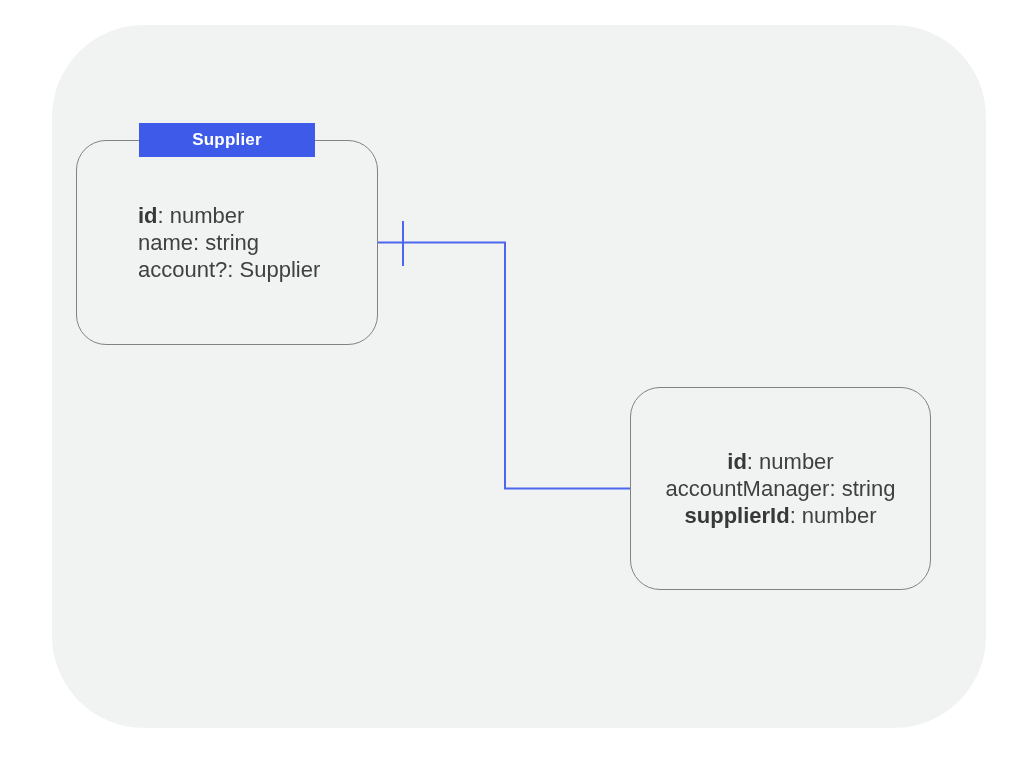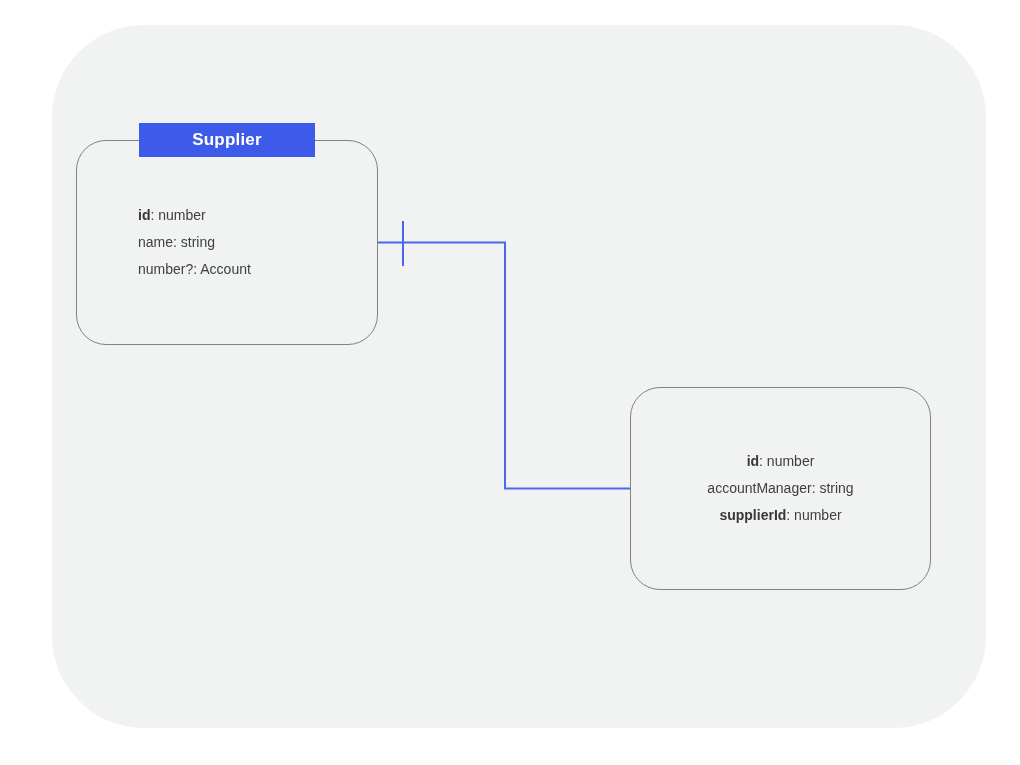--- a/index.html
+++ b/index.html
@@ -74,21 +74,21 @@
     align-items: center;
     justify-content: center;
     letter-spacing: 0.2px;
   }
   .entity-fields {
     position: absolute;
     inset: 0;
     display: flex;
     flex-direction: column;
     justify-content: center;
-    font-size: 14px;
+    font-size: 22px;
     line-height: 27px;
     color: var(--text-dark);
   }
   .entity-supplier .entity-fields {
     align-items: flex-start;
     padding-left: 61px;
     text-align: left;
   }
   .entity-account .entity-fields {
     align-items: center;
@@ -108,21 +108,21 @@
     <line x1="395" y1="221" x2="395" y2="266" style="stroke: var(--connector-blue)" stroke-width="2"></line>
   </svg>
 
   <div class="entity entity-supplier">
     <div class="entity-header">
       <span>Supplier</span>
     </div>
     <div class="entity-fields">
       <div class="field-line"><span class="bold">id</span><span>: number</span></div>
       <div class="field-line"><span>name</span><span>: string</span></div>
-      <div class="field-line"><span>number?</span><span>: Account</span></div>
+      <div class="field-line"><span>account?</span><span>: Supplier</span></div>
     </div>
   </div>
 
   <div class="entity entity-account">
     <div class="entity-fields">
       <div class="field-line"><span class="bold">id</span><span>: number</span></div>
       <div class="field-line"><span>accountManager</span><span>: string</span></div>
       <div class="field-line"><span class="bold">supplierId</span><span>: number</span></div>
     </div>
   </div>

